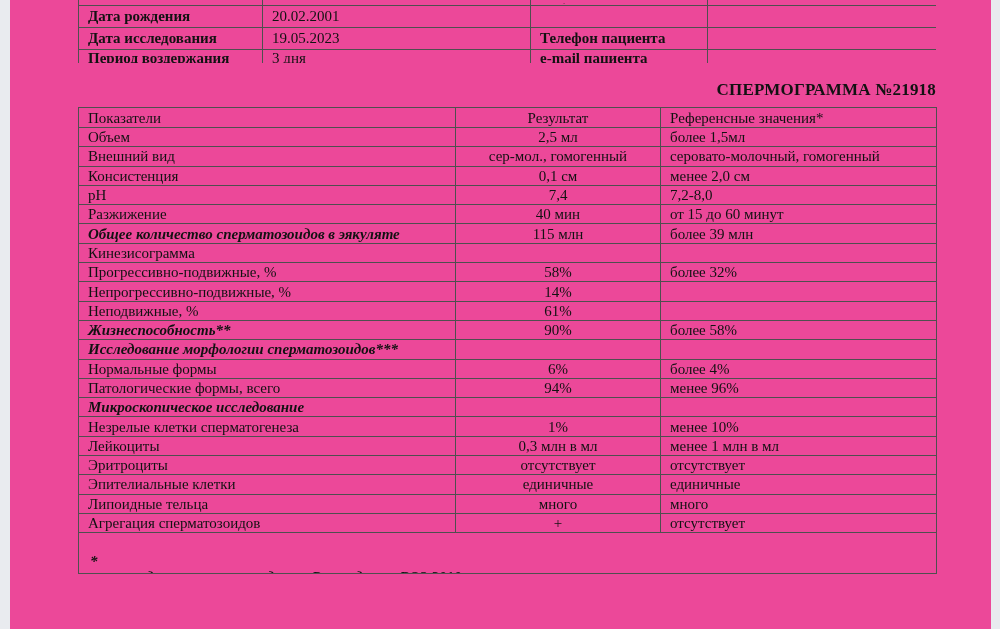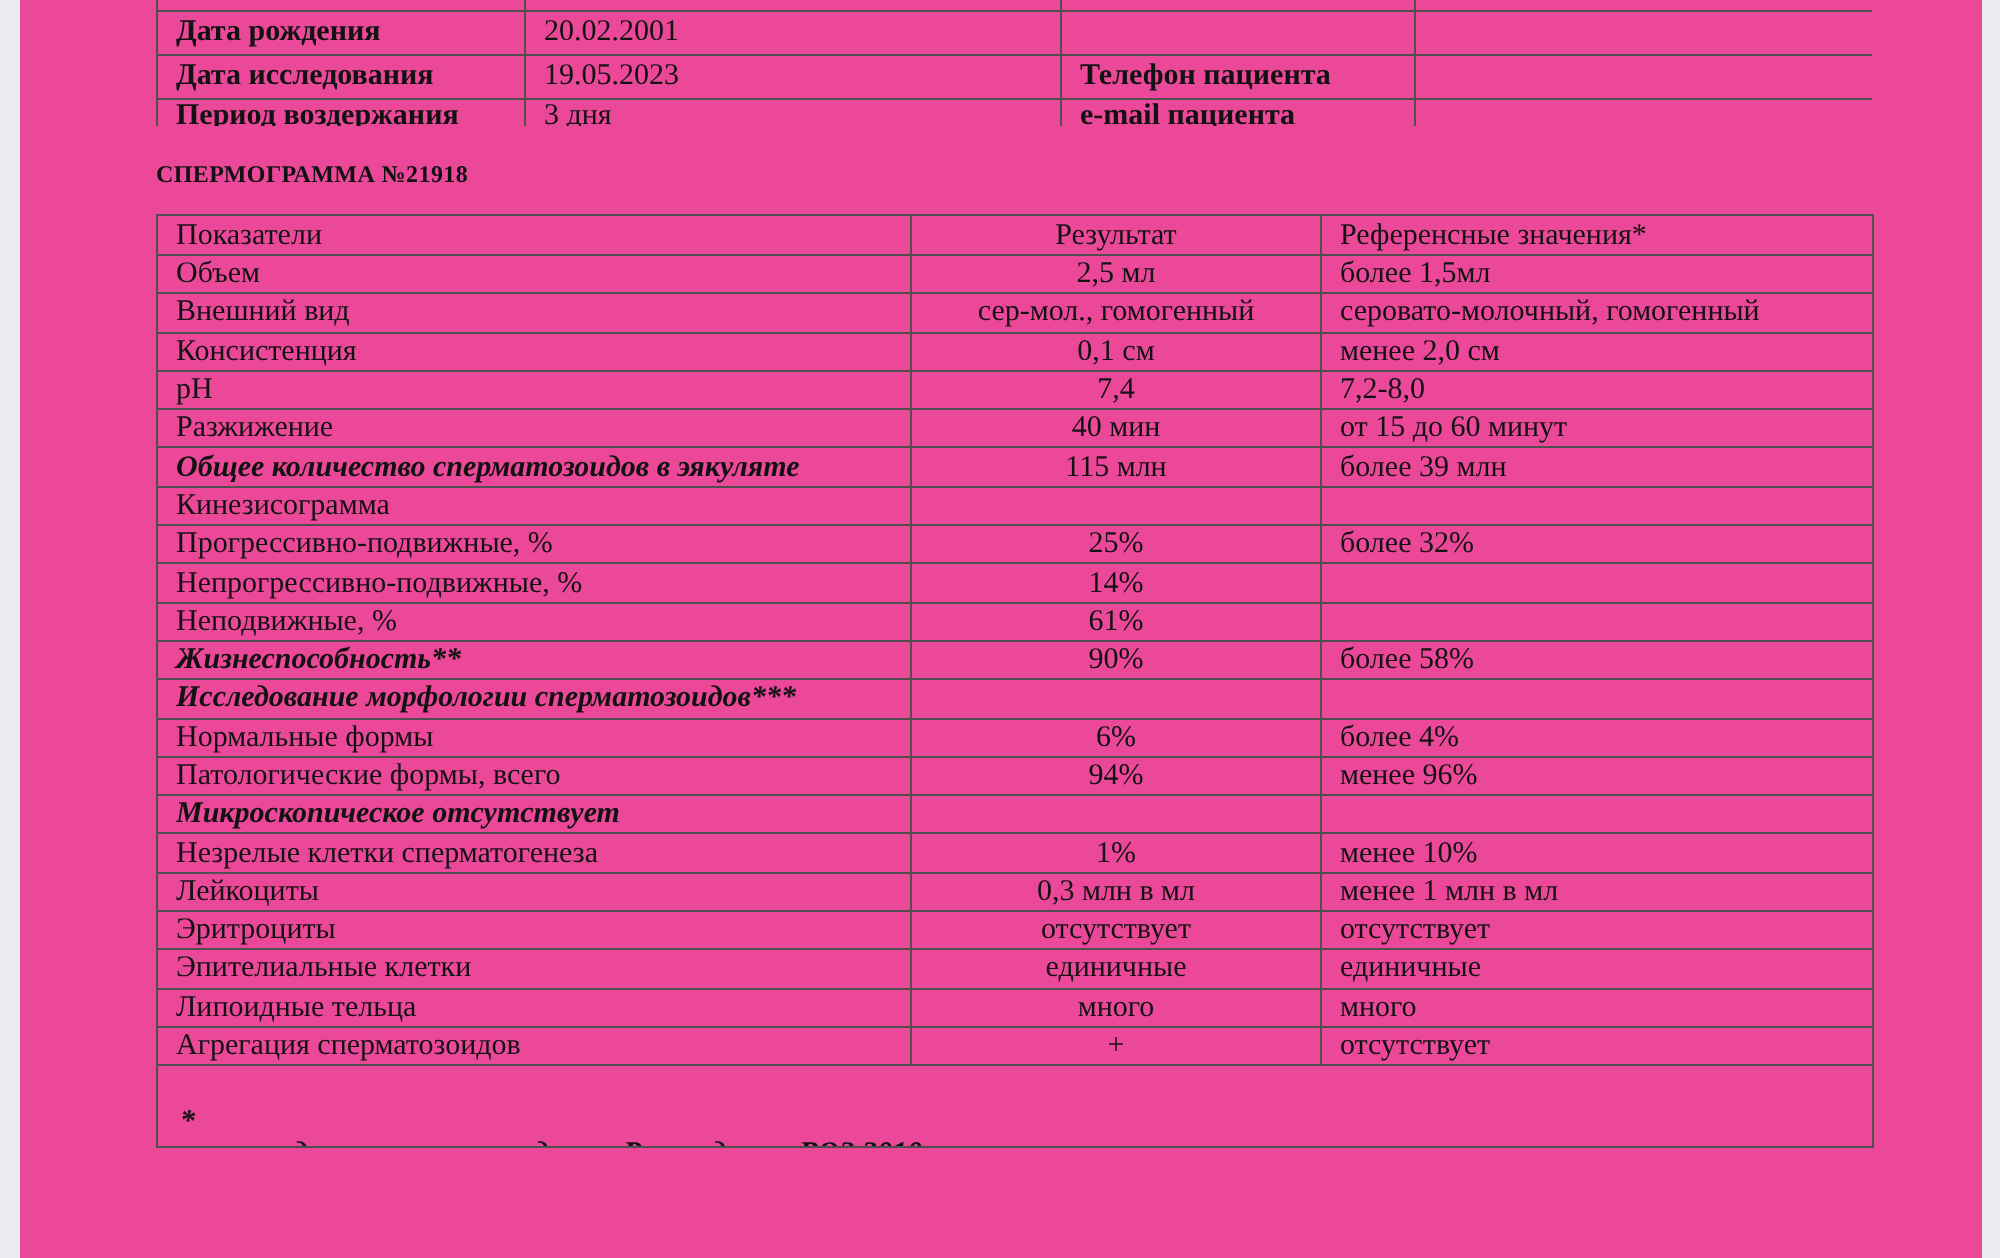--- a/index.html
+++ b/index.html
@@ -38,21 +38,21 @@
   .patient-table tr.clip-row .clip-inner { height:2px; overflow:hidden; }
   .patient-table tr.clip-row .clip-inner span {
     display:block; margin-top:-15px; font-weight:bold; font-size:15px;
   }
   .patient-table tr.r1 { height:22px; }
   .patient-table tr.r2 { height:22px; }
   .patient-table tr.r3 { height:14px; }
   
   .doc-title {
     position:absolute; left:68px; top:80px; width:858px;
-    text-align:left; font-weight:bold; font-size:12px;
+    text-align:right; font-weight:bold; font-size:17px;
     letter-spacing:0.2px;
   }
   
   .report-table {
     position:absolute; left:68px; top:107px; width:858px;
   }
   .report-table th, .report-table td {
     border:1px solid #4f4f4f;
     font-size:15px; line-height:16px;
     vertical-align:middle;
@@ -156,21 +156,21 @@
           <td class="col-res">115 млн</td>
           <td class="col-ref">более 39 млн</td>
         </tr>
         <tr>
           <td class="col-ind">Кинезисограмма</td>
           <td class="col-res"></td>
           <td class="col-ref"></td>
         </tr>
         <tr>
           <td class="col-ind">Прогрессивно-подвижные, %</td>
-          <td class="col-res">25%</td>
+          <td class="col-res">58%</td>
           <td class="col-ref">более 32%</td>
         </tr>
         <tr>
           <td class="col-ind">Непрогрессивно-подвижные, %</td>
           <td class="col-res">14%</td>
           <td class="col-ref"></td>
         </tr>
         <tr>
           <td class="col-ind">Неподвижные, %</td>
           <td class="col-res">61%</td>
@@ -190,21 +190,21 @@
           <td class="col-ind">Нормальные формы</td>
           <td class="col-res">6%</td>
           <td class="col-ref">более 4%</td>
         </tr>
         <tr>
           <td class="col-ind">Патологические формы, всего</td>
           <td class="col-res">94%</td>
           <td class="col-ref">менее 96%</td>
         </tr>
         <tr>
-          <td class="col-ind section">Микроскопическое отсутствует</td>
+          <td class="col-ind section">Микроскопическое исследование</td>
           <td class="col-res"></td>
           <td class="col-ref"></td>
         </tr>
         <tr>
           <td class="col-ind">Незрелые клетки сперматогенеза</td>
           <td class="col-res">1%</td>
           <td class="col-ref">менее 10%</td>
         </tr>
         <tr>
           <td class="col-ind">Лейкоциты</td>

